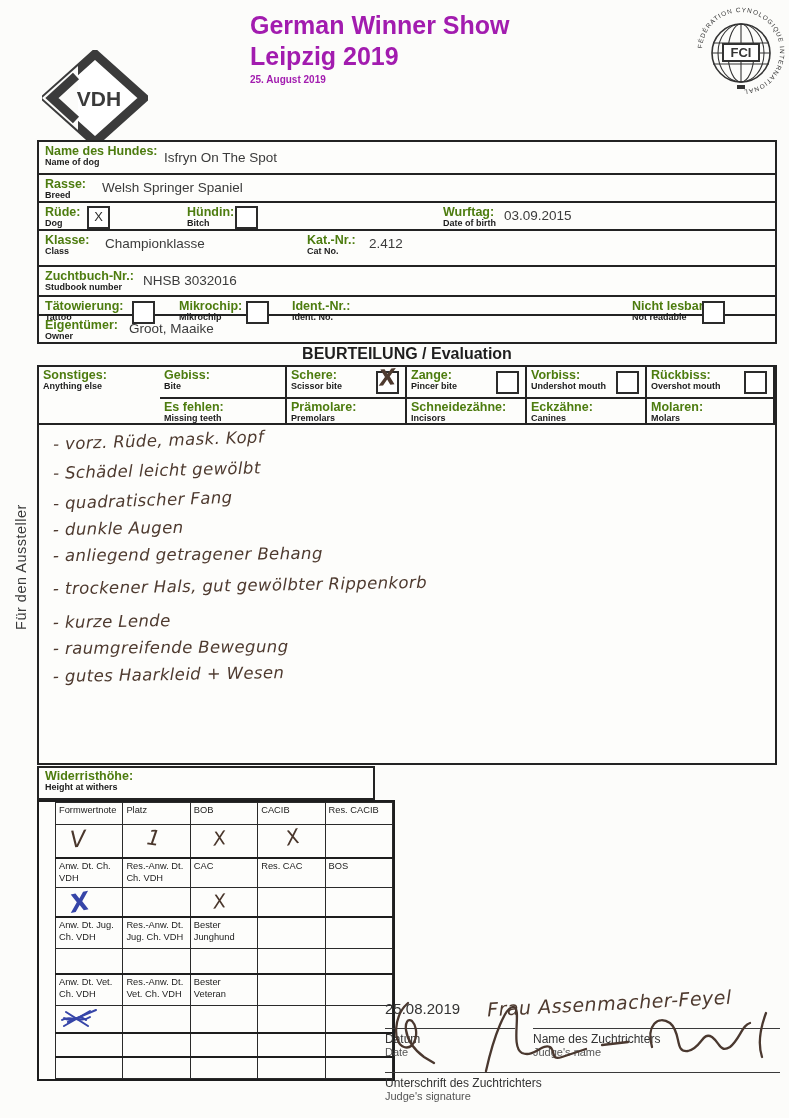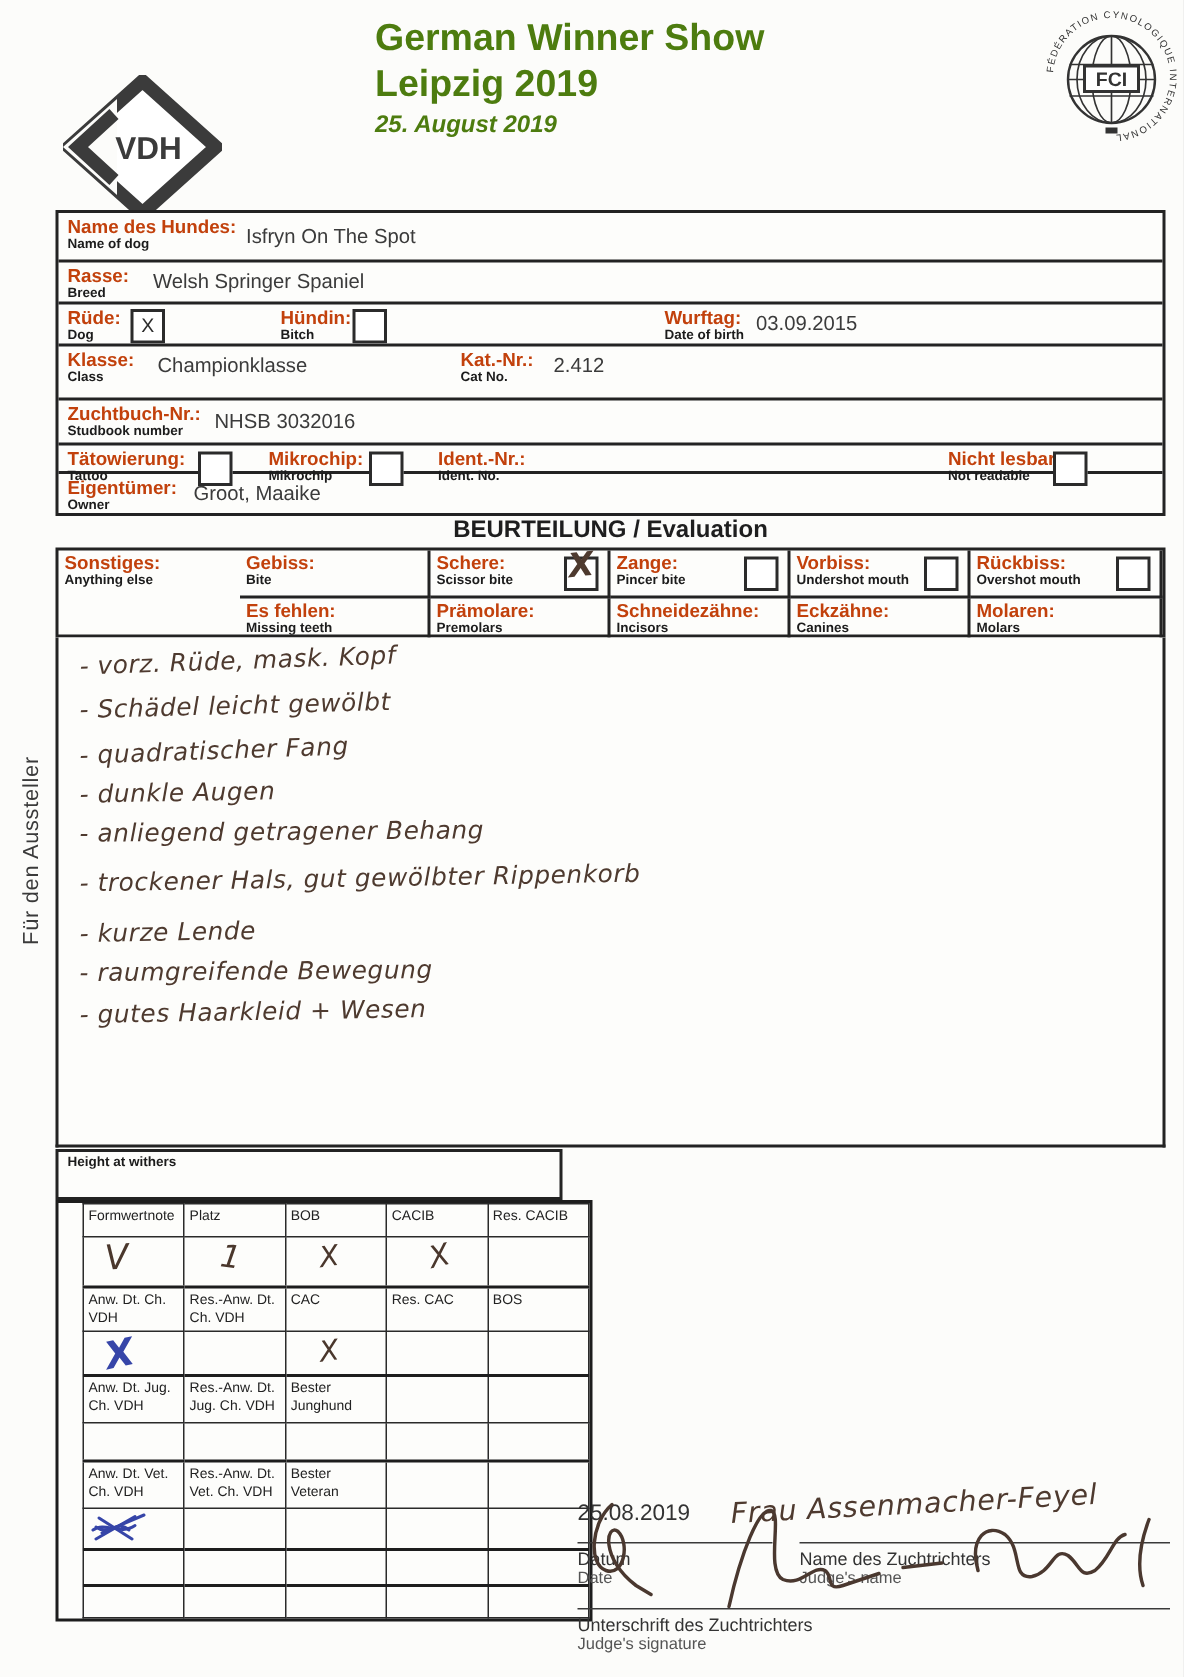--- a/index.html
+++ b/index.html
@@ -1,28 +1,28 @@
 <!DOCTYPE html>
 <html><head>
 <meta charset="utf-8">
 <style>
   html,body{margin:0;padding:0;background:#e8e8e6;}
   .page{position:relative;width:789px;height:1118px;background:#fcfcfa;
         font-family:"Liberation Sans",sans-serif;color:#2e2e2e;overflow:hidden;}
 
   
-  .show-title{position:absolute;left:250px;top:10px;line-height:1.22;color:#4d7c0f;}
+  .show-title{position:absolute;left:250px;top:10px;line-height:1.22;color:#a21caf;}
   .show-title .t1{font-size:25px;font-weight:bold;}
-  .show-title .t2{font-size:16px;font-weight:bold;margin-top:3px;font-style:italic;}
+  .show-title .t2{font-size:10px;font-weight:bold;margin-top:3px;}
   .report-title{position:absolute;left:37px;top:113px;width:740px;text-align:center;
                 font-size:20px;font-weight:bold;color:#222;}
 
   
   .lb{line-height:1.05;}
-  .lb .de{display:block;font-weight:bold;font-size:12.5px;color:#c2410c;white-space:nowrap;}
+  .lb .de{display:block;font-weight:bold;font-size:12.5px;color:#4d7c0f;white-space:nowrap;}
   .lb .en{display:block;font-weight:bold;font-size:9px;color:#1c1c1c;white-space:nowrap;}
   .val{font-size:13.5px;color:#3b3b3b;white-space:nowrap;}
   .cb{position:absolute;width:19px;height:19px;border:2px solid #2b2b2b;background:#fff;
       text-align:center;font-size:13px;line-height:18px;color:#2d2d2d;}
 
   .formbox{position:absolute;left:37px;top:140px;width:740px;border:2px solid #232323;box-sizing:border-box;background:#fdfdfb;}
   .frow{position:relative;border-bottom:2px solid #232323;box-sizing:border-box;}
   .frow:last-child{border-bottom:none;}
   .frow .lab{position:absolute;left:6px;top:3px;}
   .abs{position:absolute;}
@@ -270,21 +270,21 @@
     <div class="note hw" style="top:66px;transform:rotate(-2deg);">- quadratischer Fang</div>
     <div class="note hw" style="top:94px;transform:rotate(-1deg);">- dunkle Augen</div>
     <div class="note hw" style="top:120px;transform:rotate(-.5deg);">- anliegend getragener Behang</div>
     <div class="note hw" style="top:151px;transform:rotate(-1deg);">- trockener Hals, gut gewölbter Rippenkorb</div>
     <div class="note hw" style="top:187px;transform:rotate(-1deg);">- kurze Lende</div>
     <div class="note hw" style="top:213px;transform:rotate(-.5deg);">- raumgreifende Bewegung</div>
     <div class="note hw" style="top:240px;transform:rotate(-1deg);">- gutes Haarkleid + Wesen</div>
   </div>
 
   <div class="withers">
-    <span class="lb">
+    <span class="lb"><span class="de">Widerristhöhe:</span>
     <span class="en">Height at withers</span></span>
     <span class="val"></span>
   </div>
 
   <div class="rtwrap">
     <table class="rt">
       <tbody>
           <tr class="rh1">
         <td>Formwertnote</td>
         <td>Platz</td>

